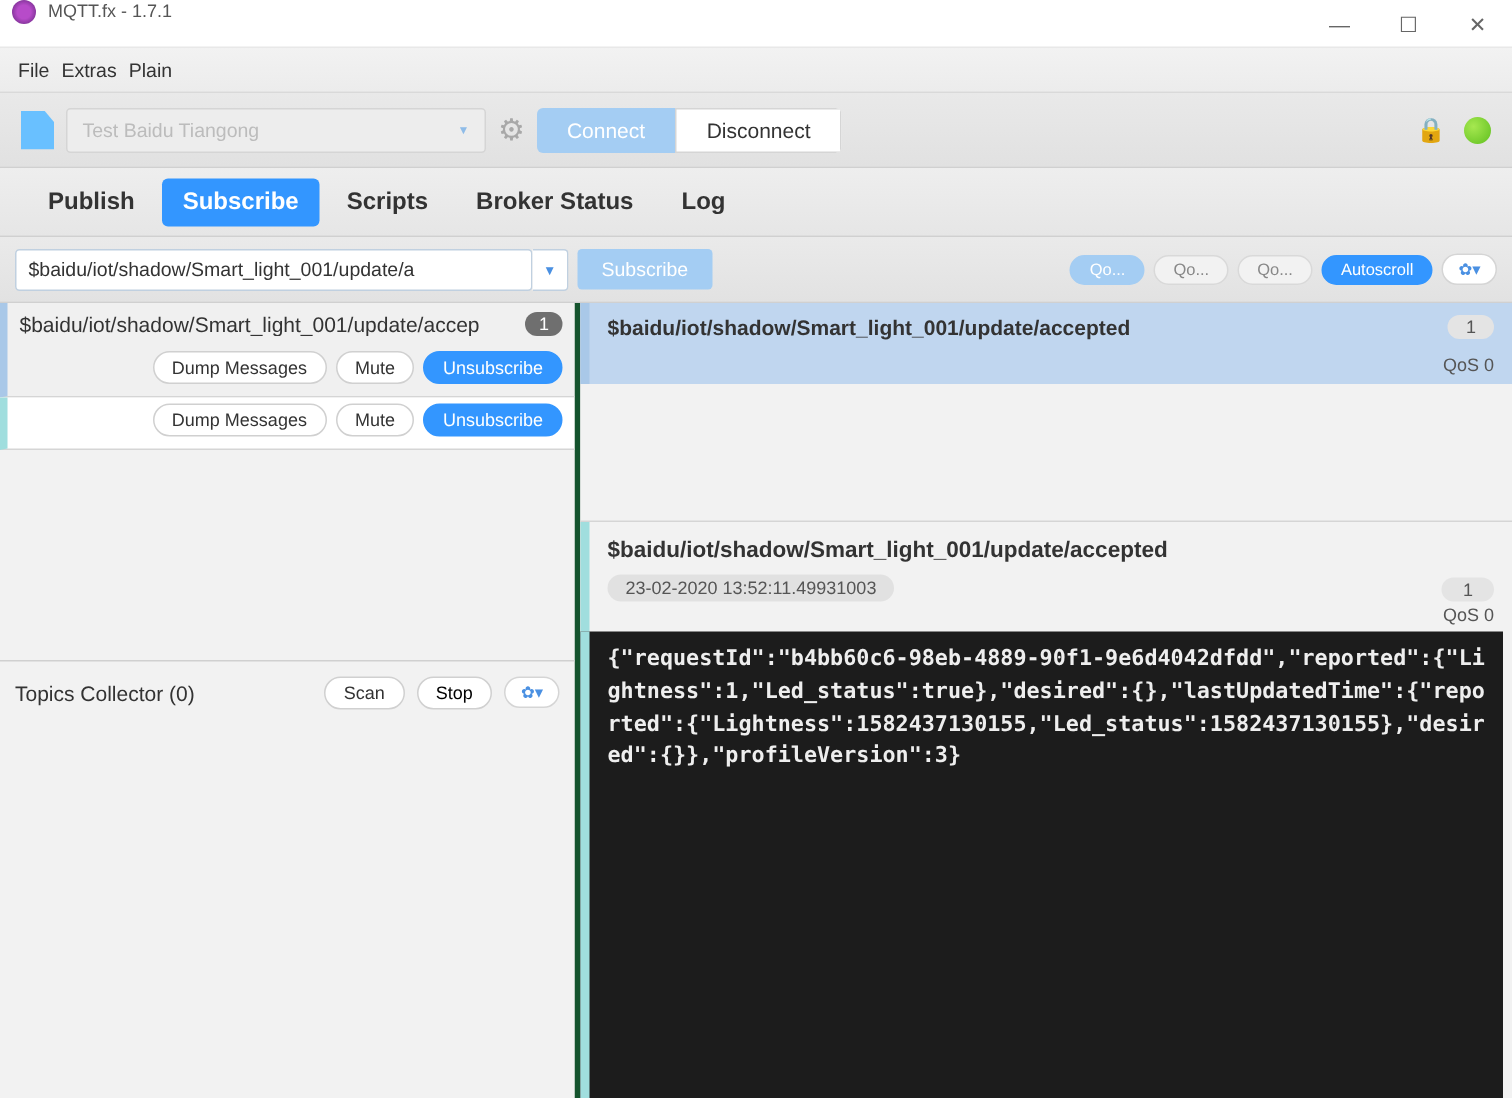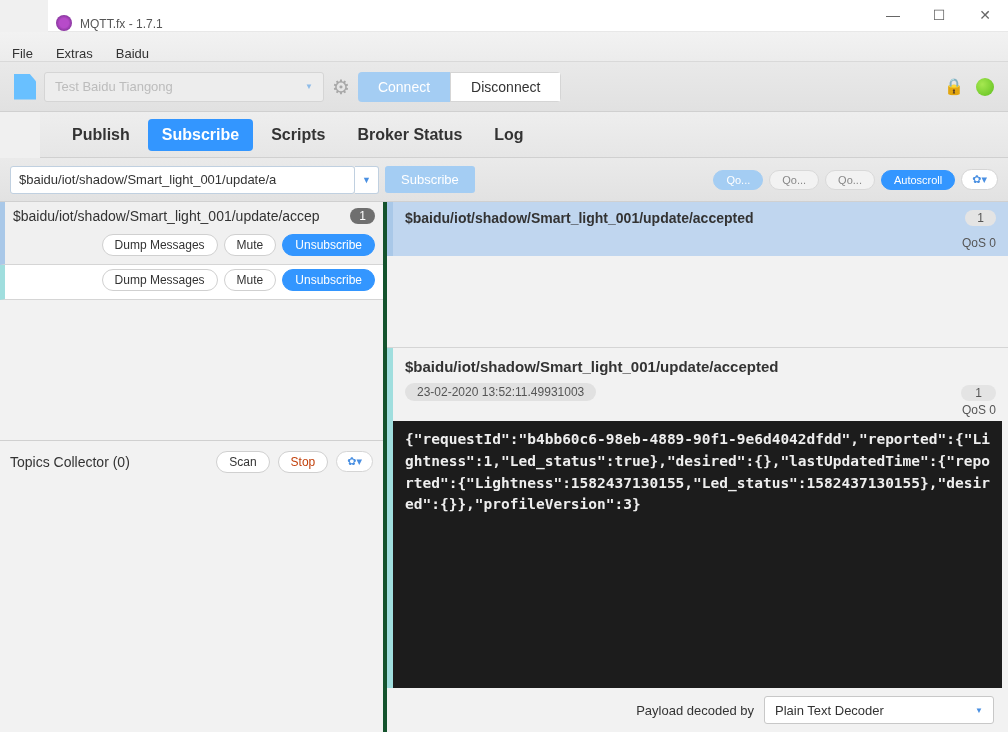--- a/index.html
+++ b/index.html
@@ -11,47 +11,46 @@
   background: #f0f0f0;
   overflow: hidden;
   color: #333;
 }
 
 
 .titlebar {
   height: 32px;
   background: #fff;
   display: flex;
-  align-items: flex-end;
+  align-items: flex-start;
   padding: 0 0 0 8px;
   border-bottom: 1px solid #e8e8e8;
-  margin-left: 48px;
 }
 .titlebar .app-icon {
   width: 16px; height: 16px;
   background: radial-gradient(circle, #b74bc9 40%, #8a37a0 70%);
   border-radius: 50%;
   margin-right: 8px;
 }
 .titlebar .title-text { color: #555; font-size: 12px; flex: 1; }
 .titlebar .win-controls { display: flex; }
 .titlebar .win-btn {
   width: 46px; height: 32px;
   display: flex; align-items: center; justify-content: center;
   color: #666; font-size: 14px;
 }
 
 
 .menubar {
   height: 30px;
   background: linear-gradient(to bottom, #f2f2f2, #ececec);
-  display: flex; align-items: flex-end;
+  display: flex; align-items: center;
   padding: 0 12px;
   border-bottom: 1px solid #d9d9d9;
-  gap: 23px;
+  gap: 8px;
 }
 .menubar span { color: #333; font-size: 13px; }
 
 
 .connbar {
   height: 50px;
   background: linear-gradient(to bottom, #e9e9e9, #e1e1e1);
   display: flex; align-items: center;
   padding: 0 14px;
   border-bottom: 1px solid #d0d0d0;
@@ -109,21 +108,20 @@
 }
 
 
 .tabsbar {
   height: 46px;
   background: linear-gradient(to bottom, #eeeeee, #e6e6e6);
   display: flex; align-items: center;
   padding: 0 18px;
   gap: 4px;
   border-bottom: 1px solid #d0d0d0;
-  margin-left: 40px;
 }
 .tab {
   padding: 7px 14px;
   font-size: 16px;
   font-weight: 600;
   color: #333;
   border-radius: 4px;
 }
 .tab.active { background: #3396ff; color: #fff; }
 
@@ -241,21 +239,21 @@
 .left-spacer { flex: 1; background:#f2f2f2; }
 .collector {
   border-top: 1px solid #d0d0d0;
   padding: 8px 10px;
   display:flex; align-items:center;
   gap: 8px;
   height: 42px;
   background:#f2f2f2;
 }
 .collector .label { flex:1; font-size:14px; color:#333; }
-.collector .smallbtn.disabled { color:#c2410c; }
+.collector .smallbtn.disabled { color:#000000; }
 
 .collector-bottom { flex:1; background:#f2f2f2; }
 
 
 .msg-header {
   border-left: 6px solid #a9c8e8;
   background: #c0d6ef;
   padding: 8px 12px;
   display:flex; align-items:center;
 }
@@ -346,21 +344,21 @@
   <div class="win-controls">
     <div class="win-btn">—</div>
     <div class="win-btn">☐</div>
     <div class="win-btn">✕</div>
   </div>
 </div>
 
 <div class="menubar">
   <span>File</span>
   <span>Extras</span>
-  <span>Baidu</span>
+  <span>Plain</span>
 </div>
 
 <div class="connbar">
   <div class="file-icon"></div>
   <div class="profile-select">
     <span>Test Baidu Tiangong</span>
   </div>
   <span class="gear-icon">⚙</span>
   <div class="conn-buttons">
     <button class="btn-connect">Connect</button>
@@ -444,20 +442,14 @@
         <span class="spacer"></span>
         <span class="num">1</span>
       </div>
       <div class="meta" style="justify-content:flex-end; margin-top:2px;">
         <span class="qos">QoS 0</span>
       </div>
     </div>
 
     <div class="payload">{"requestId":"b4bb60c6-98eb-4889-90f1-9e6d4042dfdd","reported":{"Lightness":1,"Led_status":true},"desired":{},"lastUpdatedTime":{"reported":{"Lightness":1582437130155,"Led_status":1582437130155},"desired":{}},"profileVersion":3}</div>
 
-    <div class="decoder-bar">
-      <span class="lbl">Payload decoded by</span>
-      <div class="decoder-select">
-        <span>Plain Text Decoder</span>
-      </div>
-    </div>
   </div>
 </div>
 
 </body></html>

